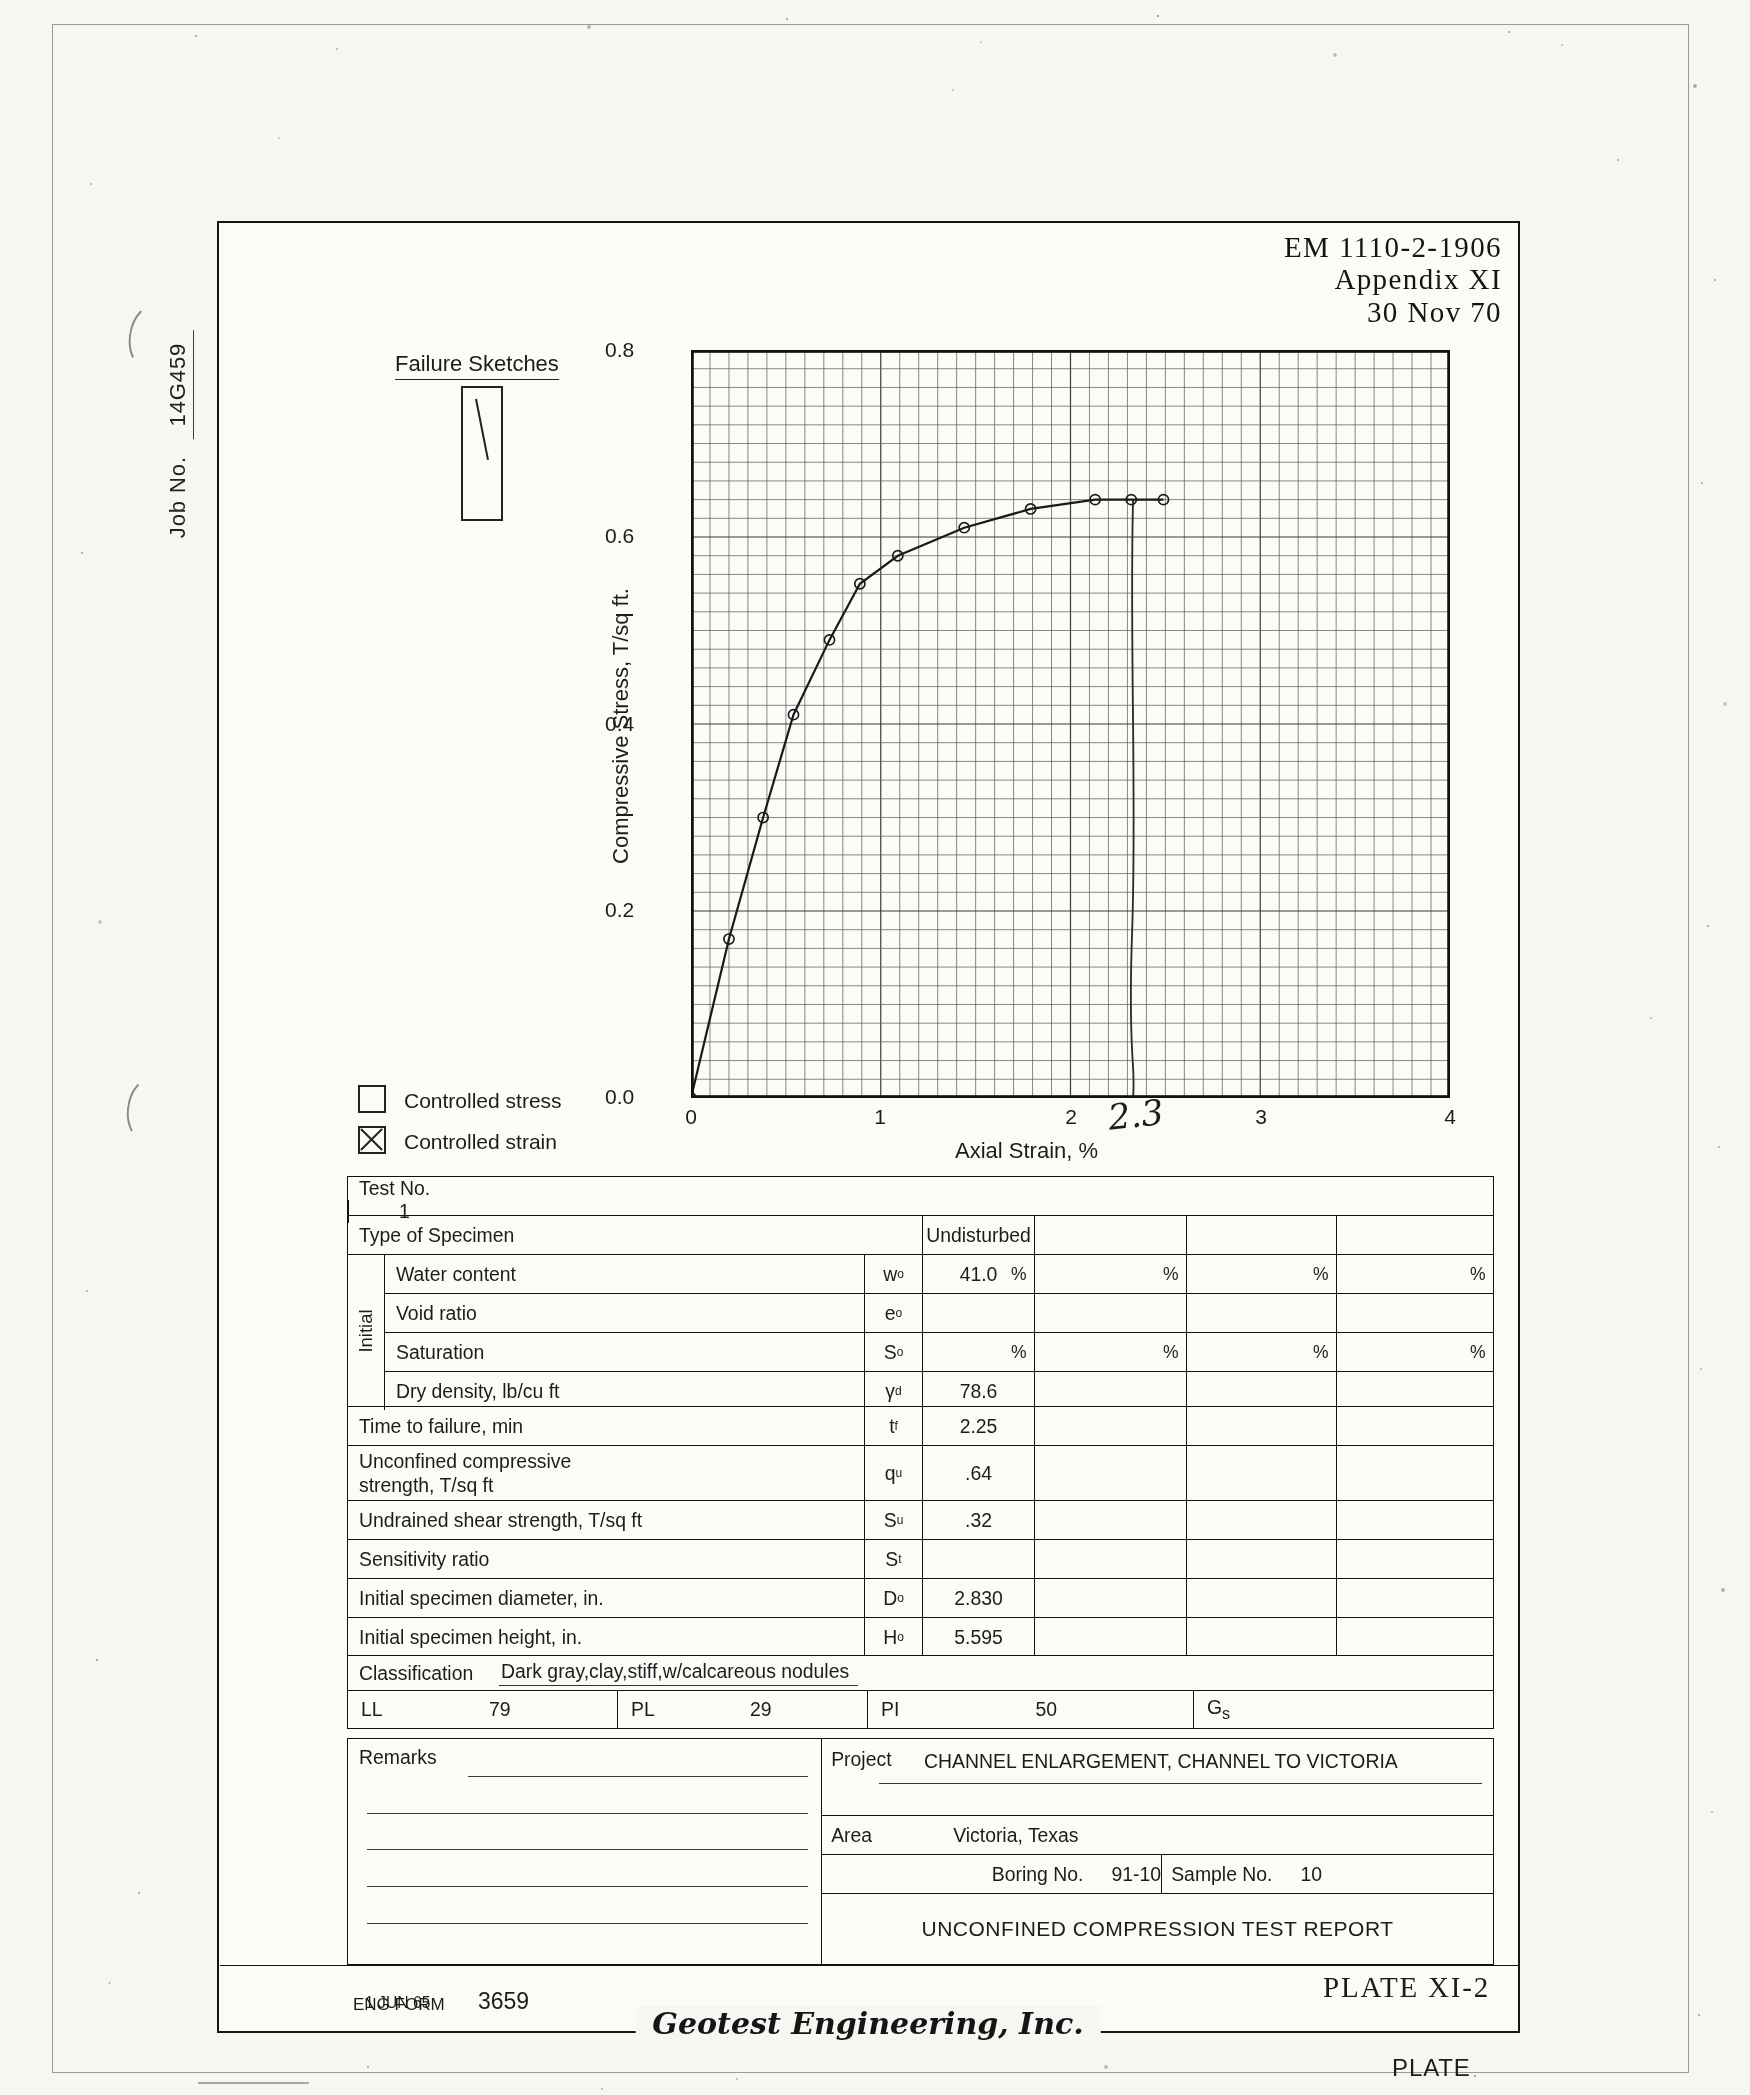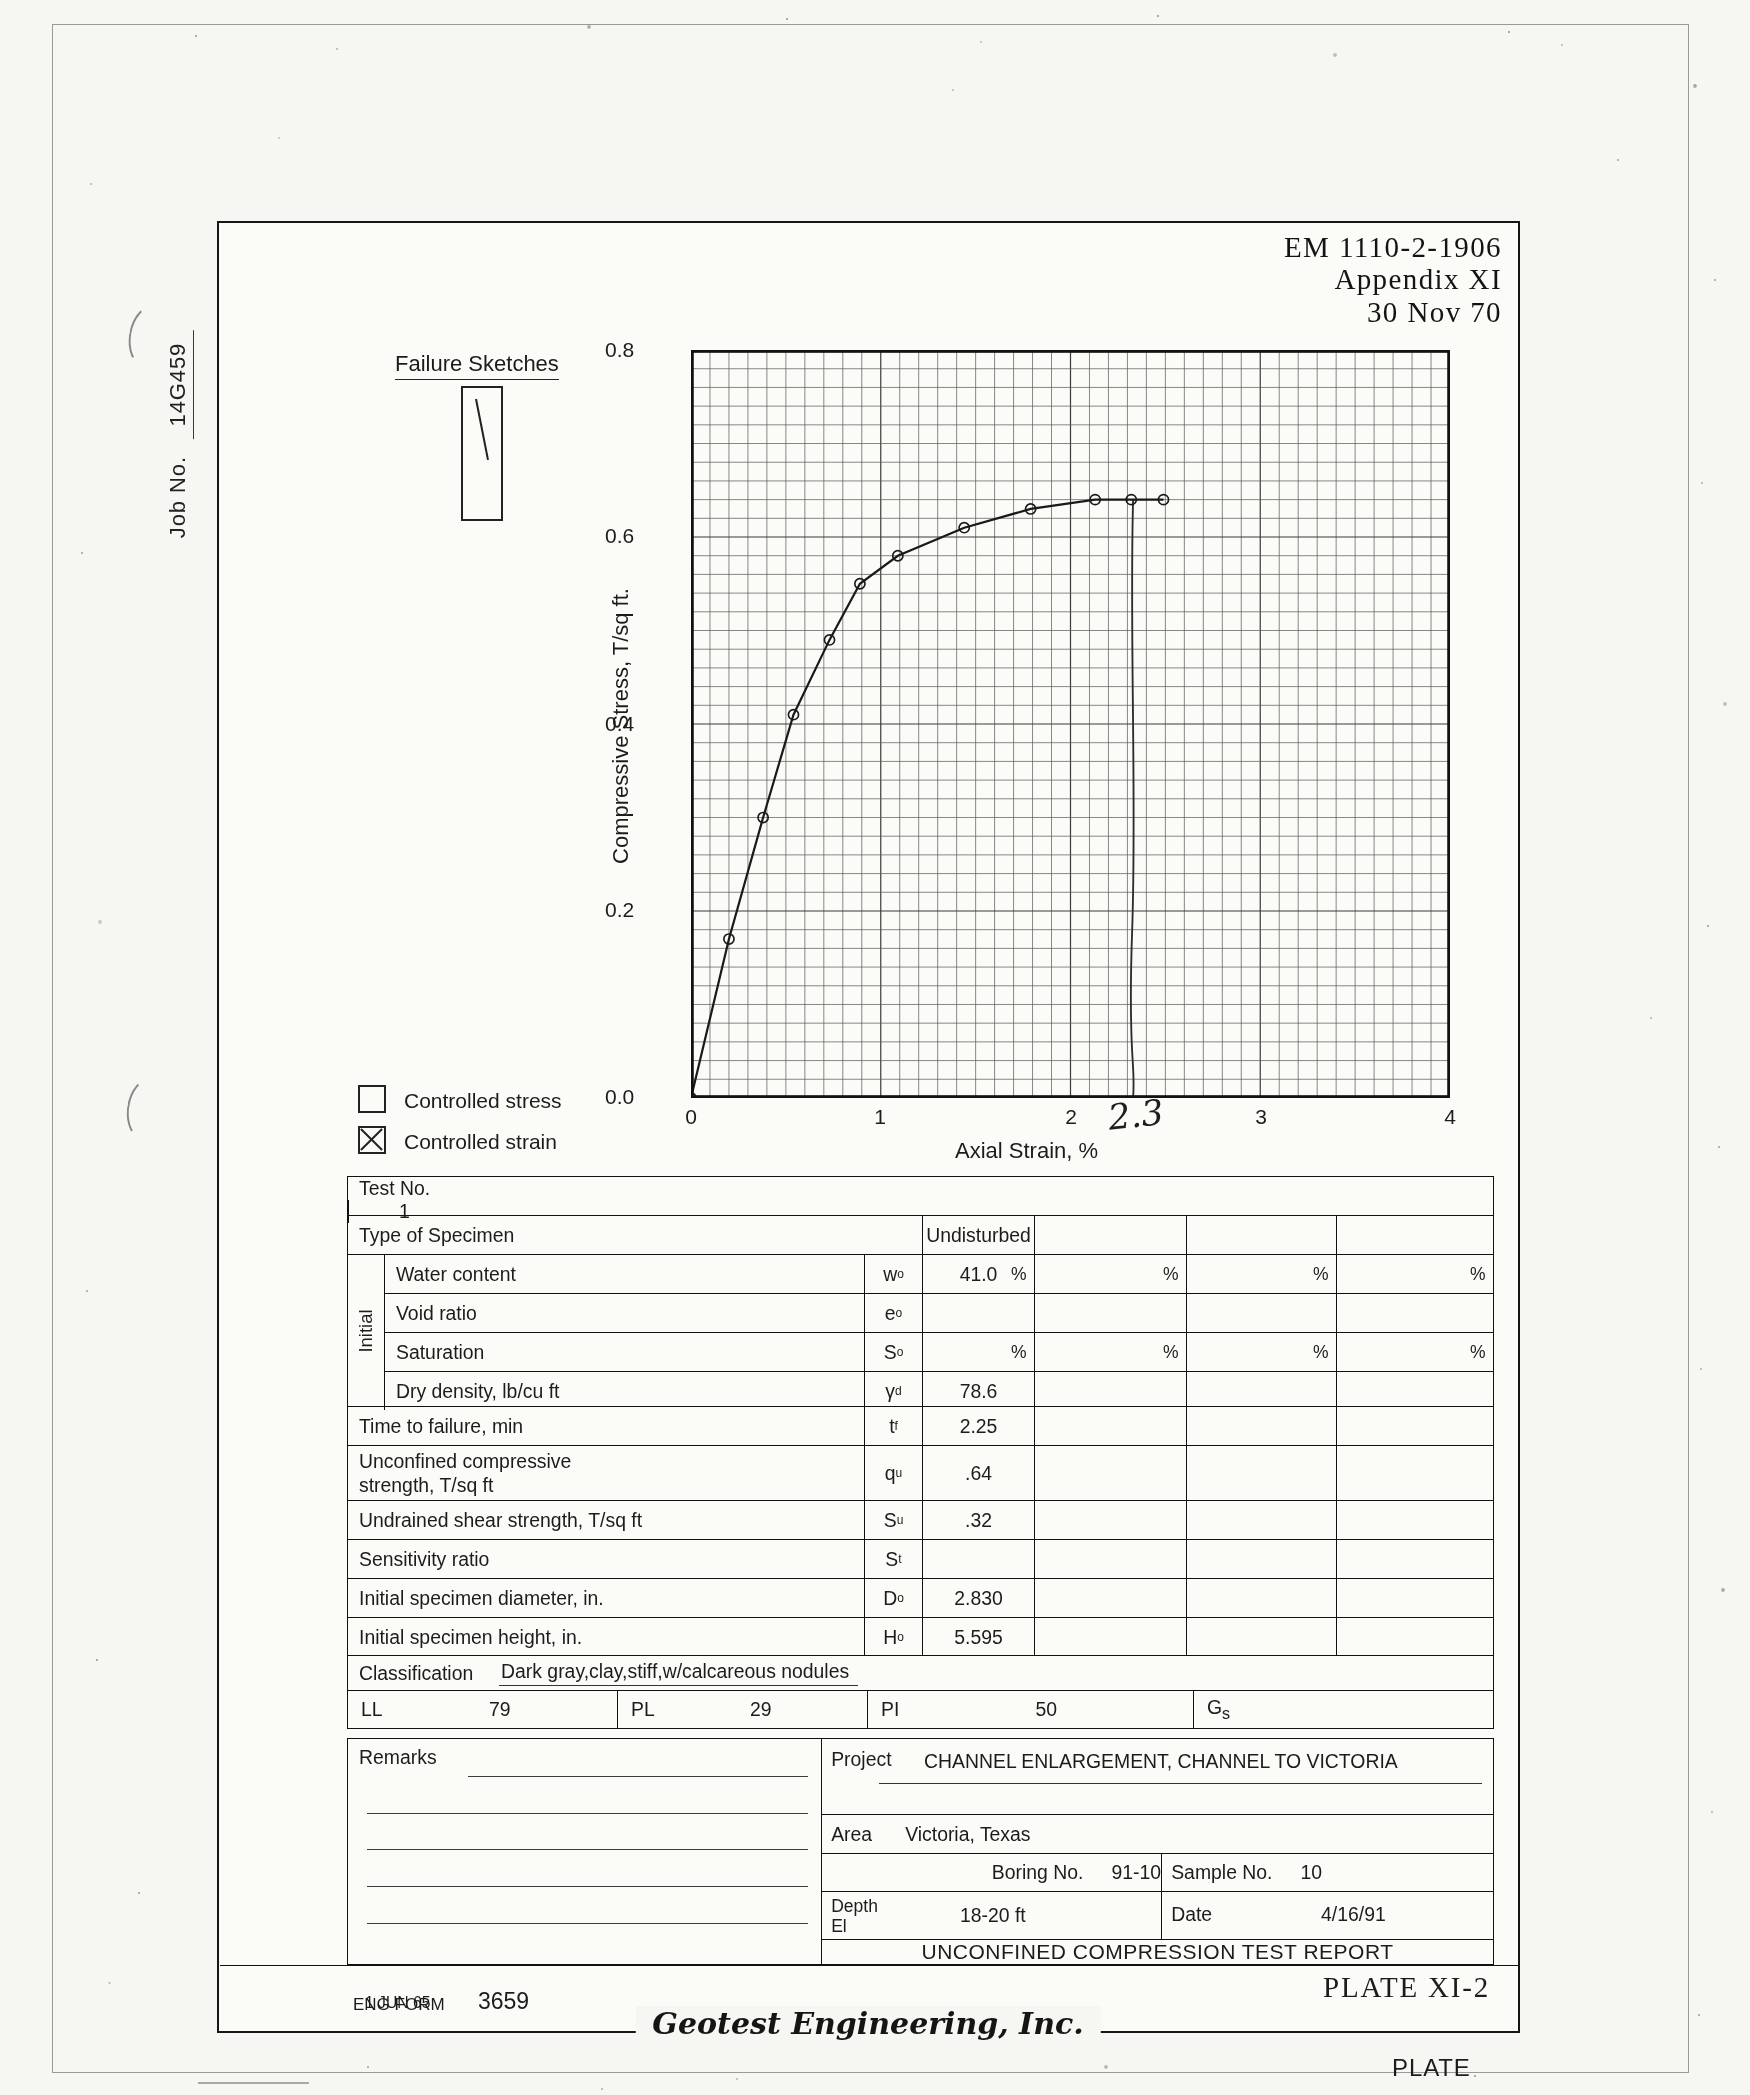--- a/index.html
+++ b/index.html
@@ -99,21 +99,21 @@
   .rem-box{position:absolute;left:347px;top:1738px;width:1147px;height:227px;border:1.8px solid #111;
     box-sizing:border-box;display:flex;font-size:19.4px;background:#fbfbf8;}
   .rem-left{width:473px;position:relative;flex-shrink:0;}
   .rem-label{position:absolute;left:11px;top:7.4px;}
   .rline{position:absolute;height:0;border-top:1.8px solid #3d3d3d;right:13px;}
   .rem-right{flex:1;border-left:1.8px solid #111;display:flex;flex-direction:column;}
   .prj-row{height:76px;position:relative;border-bottom:1.8px solid #111;}
   .prj-row .lbl{position:absolute;left:9.2px;top:9.2px;}
   .prj-row .val{position:absolute;left:102px;top:11px;}
   .prj-row .uline{position:absolute;left:57px;right:11px;top:44px;border-top:1.4px solid #333;}
-  .area-row{height:38px;border-bottom:1.8px solid #111;display:flex;align-items:center;}
+  .area-row{height:38px;border-bottom:1.8px solid #111;display:flex;align-items:center;gap:48px;}
   .area-row .lbl{padding-left:9.2px;}
   .area-row .val{margin-left:33px;}
   .bor-row{height:38px;border-bottom:1.8px solid #111;display:flex;}
   .bor-left{width:339px;display:flex;align-items:center;flex-shrink:0;justify-content:flex-end;}
   .bor-right{flex:1;border-left:1.8px solid #111;display:flex;align-items:center;}
   .bor-row .lbl{padding-left:9.2px;}
   .bor-row .val{margin-left:28px;}
   .dep-row{height:47px;border-bottom:1.8px solid #111;display:flex;}
   .dep-left{width:339px;position:relative;flex-shrink:0;}
   .dep-left .l1{position:absolute;left:9.2px;top:3.7px;font-size:17.5px;}
@@ -512,31 +512,20 @@
       <div class="bor-row">
         <div class="bor-left">
           <span class="lbl">Boring No.</span>
             <span class="val">91-10</span>
         </div>
         <div class="bor-right">
           <span class="lbl">Sample No.</span>
             <span class="val">10</span>
         </div>
       </div>
-      <div class="dep-row">
-        <div class="dep-left">
-          <span class="l1">Depth</span>
-          <span class="l2">El</span>
-          <span class="val">18-20 ft</span>
-        </div>
-        <div class="dep-right">
-          <span class="lbl">Date</span>
-          <span class="val">4/16/91</span>
-        </div>
-      </div>
       <div class="title-row">UNCONFINED COMPRESSION TEST REPORT</div>
     </div>
   </div>
 
   <div class="footer-line"></div>
   <div class="eng1">ENG FORM</div>
   <div class="eng2">1 JUN 65</div>
   <div class="eng3">3659</div>
   <div class="plate">PLATE XI-2</div>
   <div class="company">Geotest Engineering, Inc.</div>

